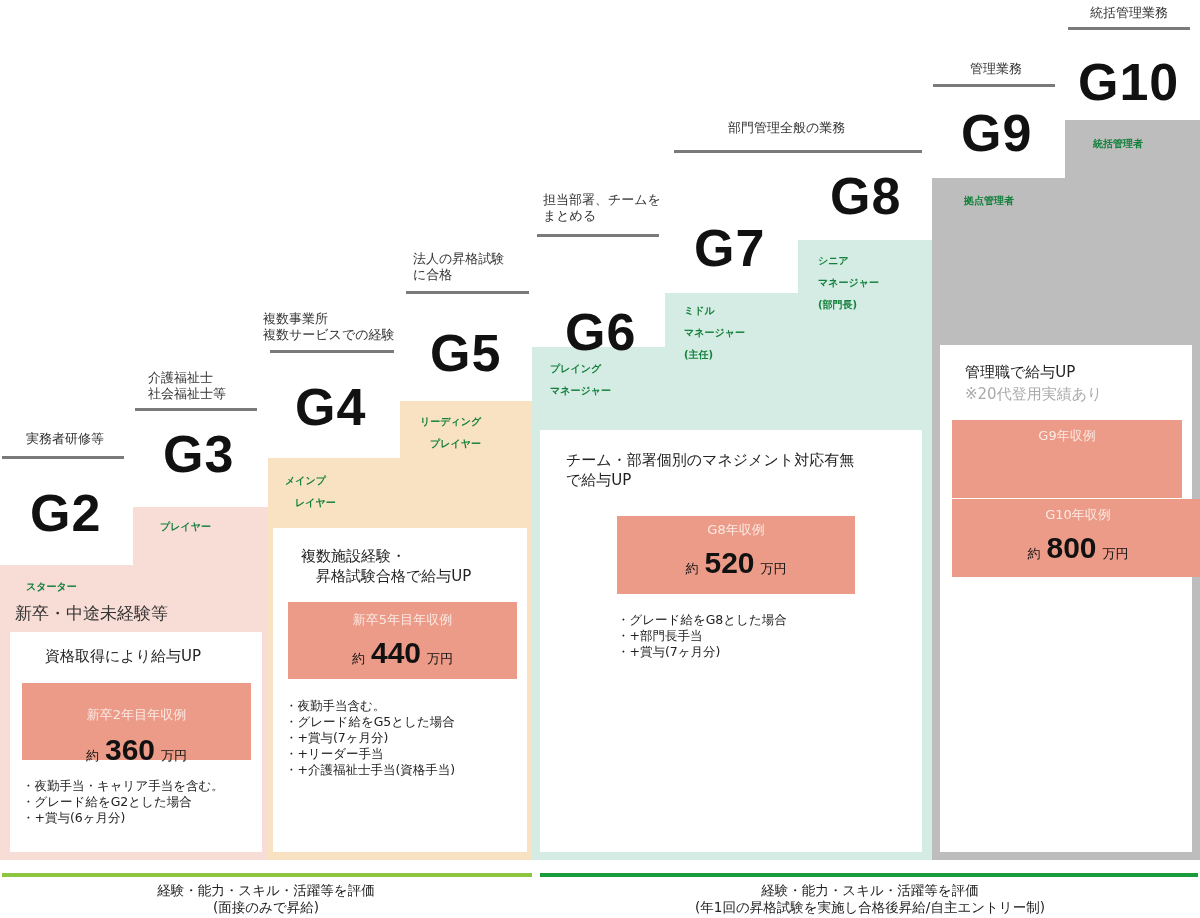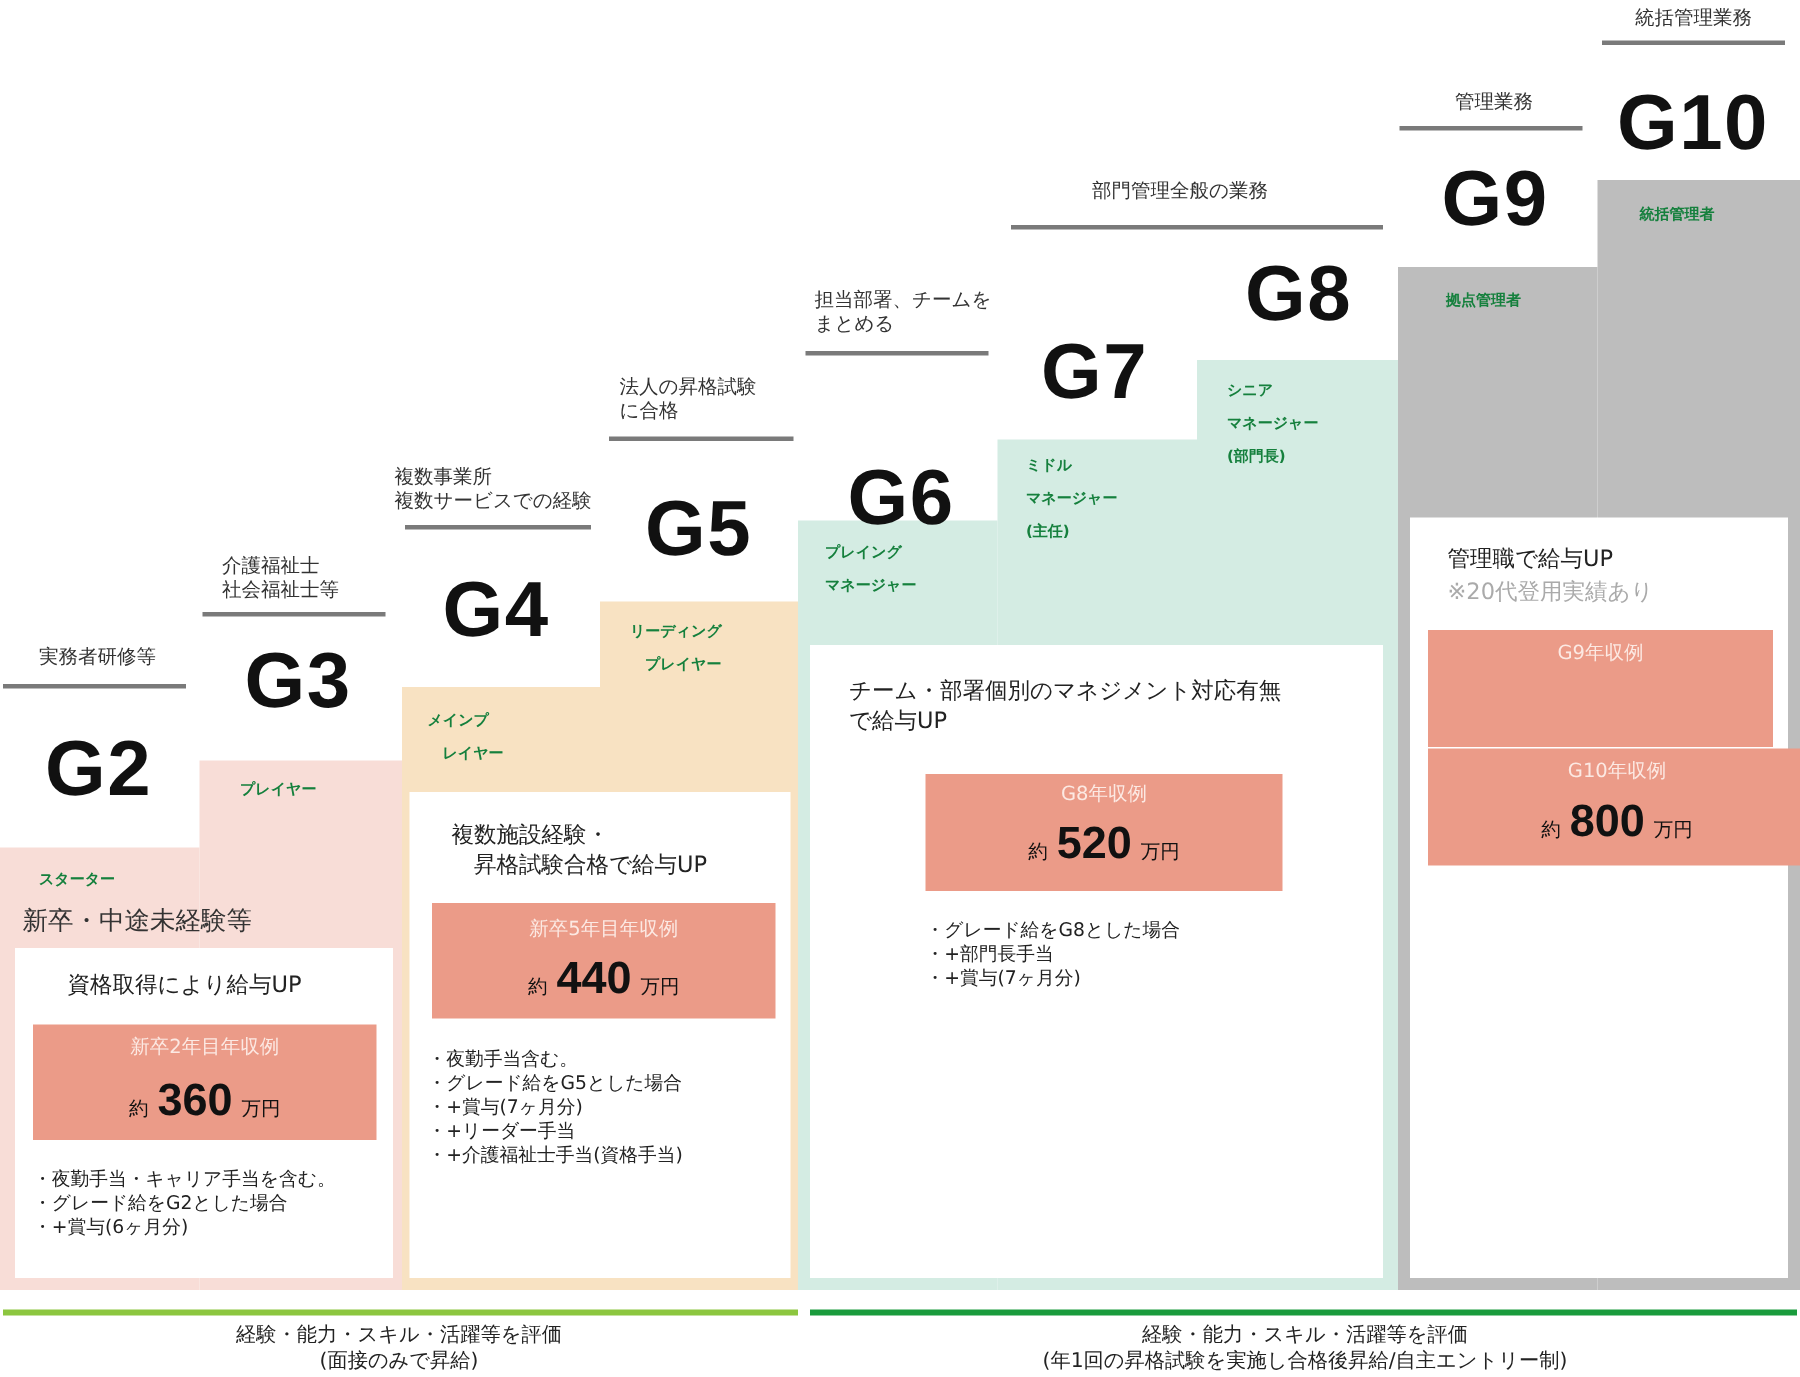--- a/index.html
+++ b/index.html
@@ -94,21 +94,21 @@
 (主任)</div>
 <div class="role" style="left:818px;top:250px;white-space:pre;">シニア
 マネージャー
 (部門長)</div>
 <div class="role" style="left:964px;top:190px;">拠点管理者</div>
 <div class="role" style="left:1093px;top:133px;">統括管理者</div>
 
 <div class="card" style="left:10px;top:632px;width:252px;height:220px;"></div>
 <div class="card-head" style="left:45px;top:646px;">資格取得により給与UP</div>
 <div class="salary" style="left:22px;top:683px;width:229px;height:77px;">
-  <span class="sal-label" style="margin-top:8px;">新卒2年目年収例</span>
+  <span class="sal-label" style="margin-top:24px;">新卒2年目年収例</span>
   <span class="sal-row" style="margin-top:10px;">
     <span class="sal-pre">約</span><span class="sal-num">360</span><span class="sal-unit">万円</span>
   </span>
 </div>
 <ul class="notes" style="left:22px;top:778px;">
   <li>夜勤手当・キャリア手当を含む。</li>
   <li>グレード給をG2とした場合</li>
   <li>+賞与(6ヶ月分)</li>
 </ul>
 

